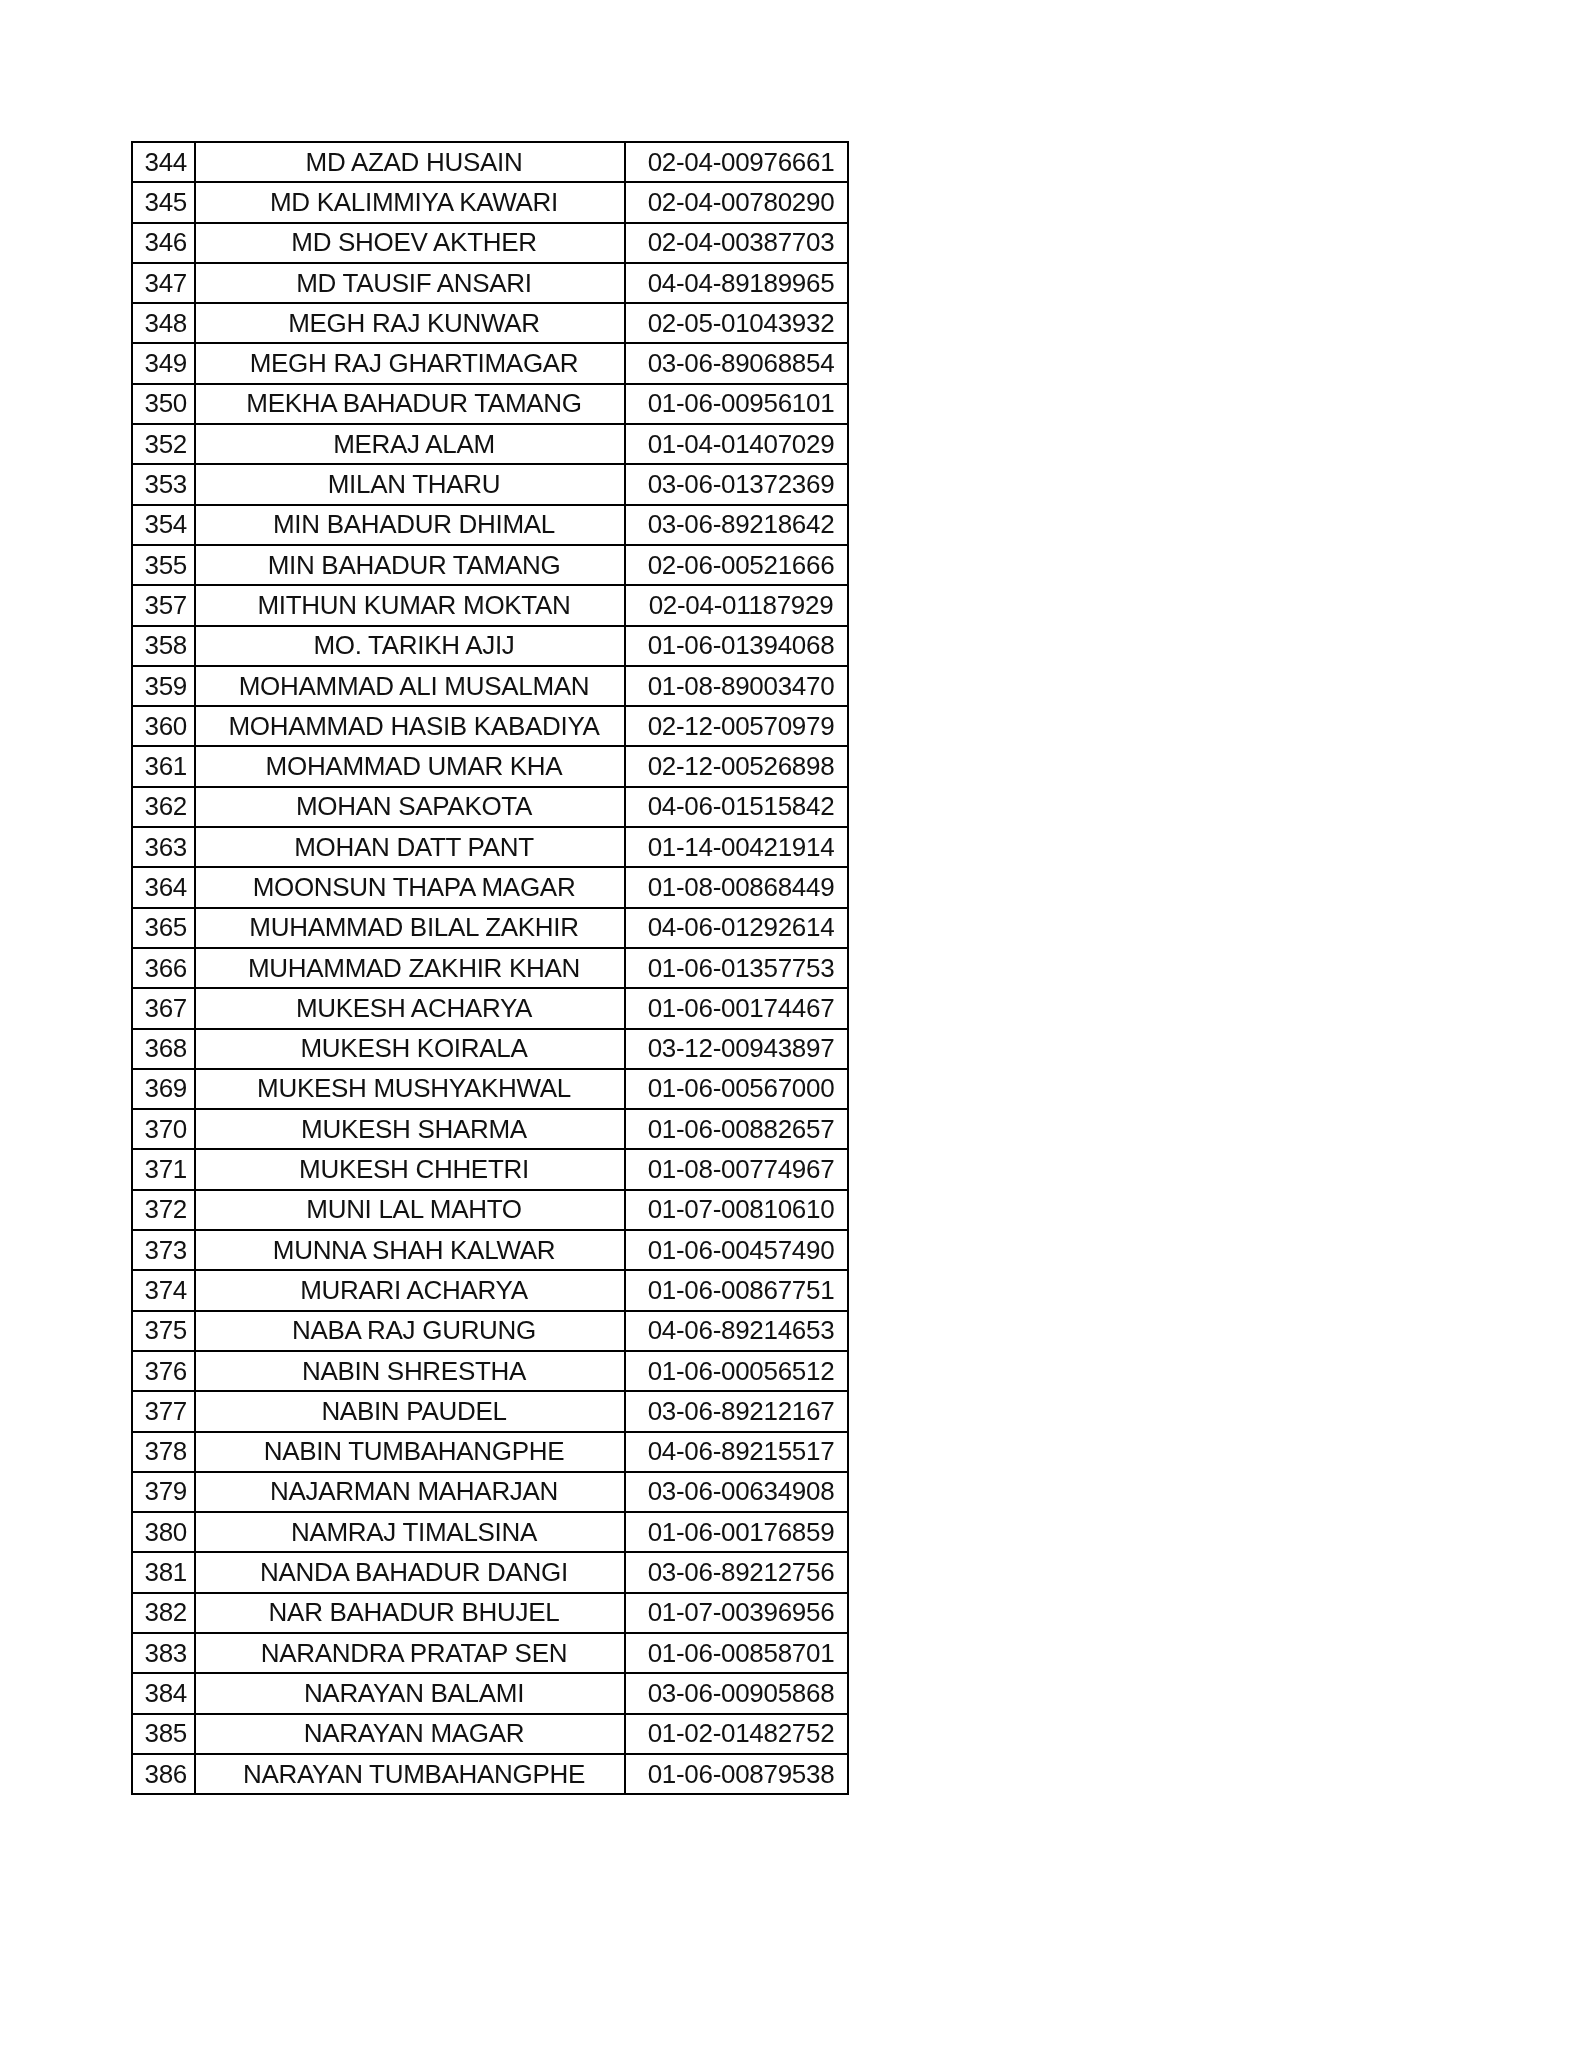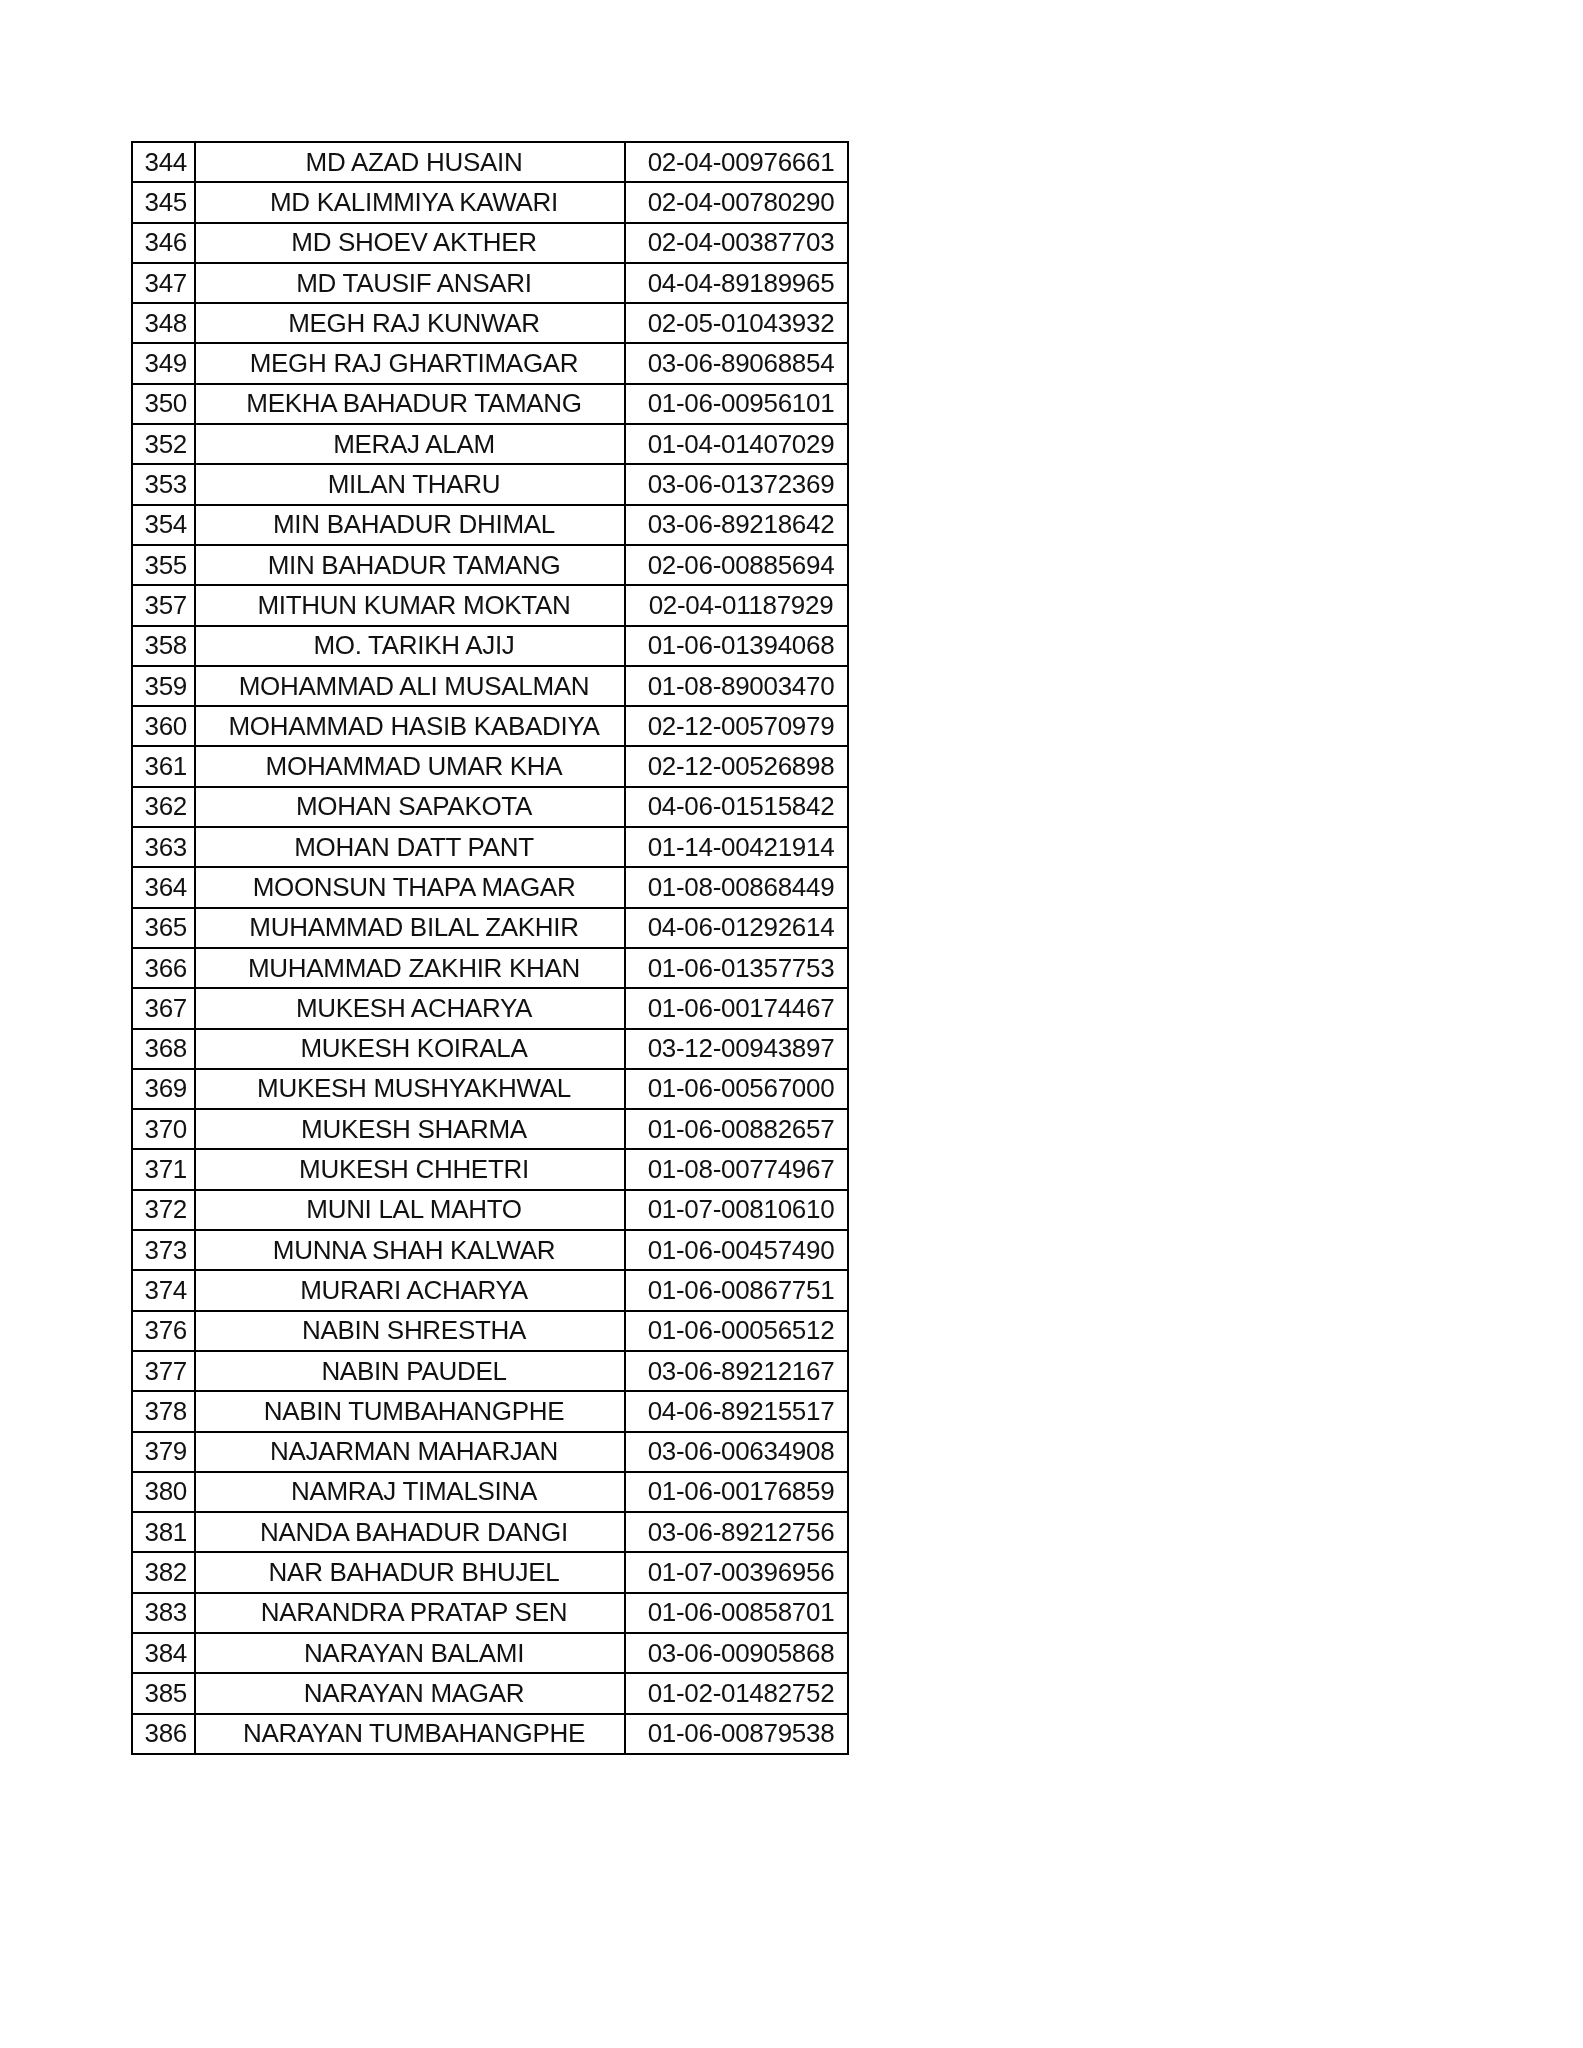--- a/index.html
+++ b/index.html
@@ -106,21 +106,21 @@
           <td class="col-id">03-06-01372369</td>
         </tr>
         <tr>
           <td class="col-no">354</td>
           <td class="col-name">MIN BAHADUR DHIMAL</td>
           <td class="col-id">03-06-89218642</td>
         </tr>
         <tr>
           <td class="col-no">355</td>
           <td class="col-name">MIN BAHADUR TAMANG</td>
-          <td class="col-id">02-06-00885694</td>
+          <td class="col-id">02-06-00521666</td>
         </tr>
         <tr>
           <td class="col-no">357</td>
           <td class="col-name">MITHUN KUMAR MOKTAN</td>
           <td class="col-id">02-04-01187929</td>
         </tr>
         <tr>
           <td class="col-no">358</td>
           <td class="col-name">MO. TARIKH AJIJ</td>
           <td class="col-id">01-06-01394068</td>
@@ -197,20 +197,25 @@
         </tr>
         <tr>
           <td class="col-no">373</td>
           <td class="col-name">MUNNA SHAH KALWAR</td>
           <td class="col-id">01-06-00457490</td>
         </tr>
         <tr>
           <td class="col-no">374</td>
           <td class="col-name">MURARI ACHARYA</td>
           <td class="col-id">01-06-00867751</td>
+        </tr>
+        <tr>
+          <td class="col-no">375</td>
+          <td class="col-name">NABA RAJ GURUNG</td>
+          <td class="col-id">04-06-89214653</td>
         </tr>
         <tr>
           <td class="col-no">376</td>
           <td class="col-name">NABIN SHRESTHA</td>
           <td class="col-id">01-06-00056512</td>
         </tr>
         <tr>
           <td class="col-no">377</td>
           <td class="col-name">NABIN PAUDEL</td>
           <td class="col-id">03-06-89212167</td>

